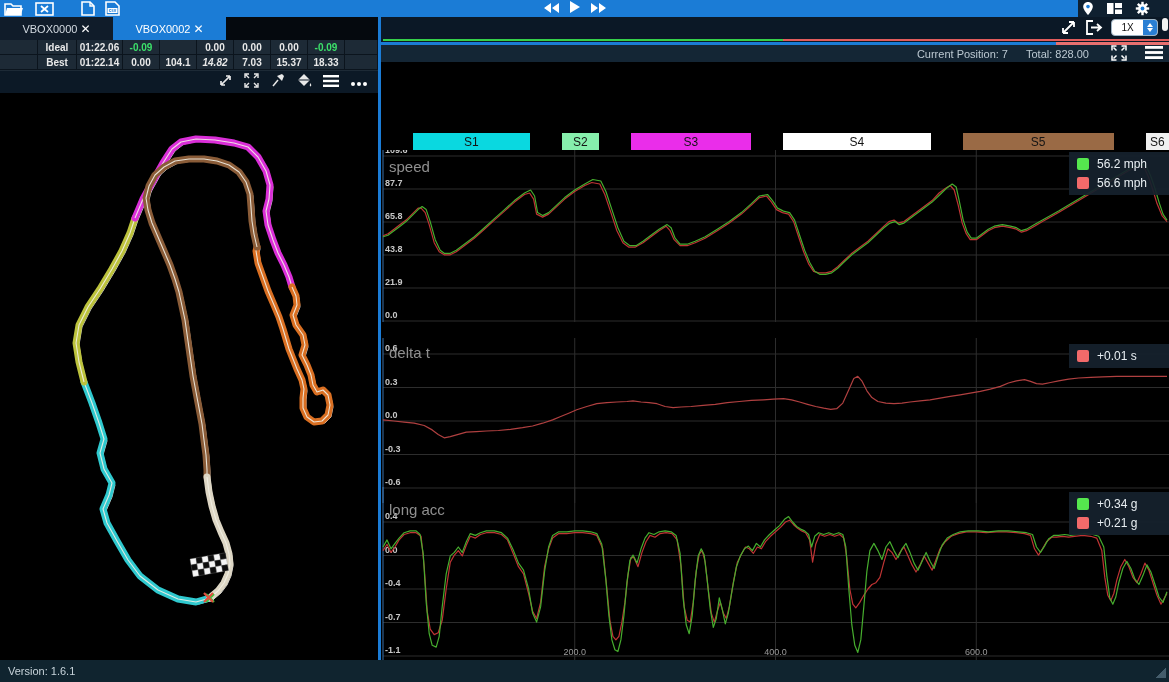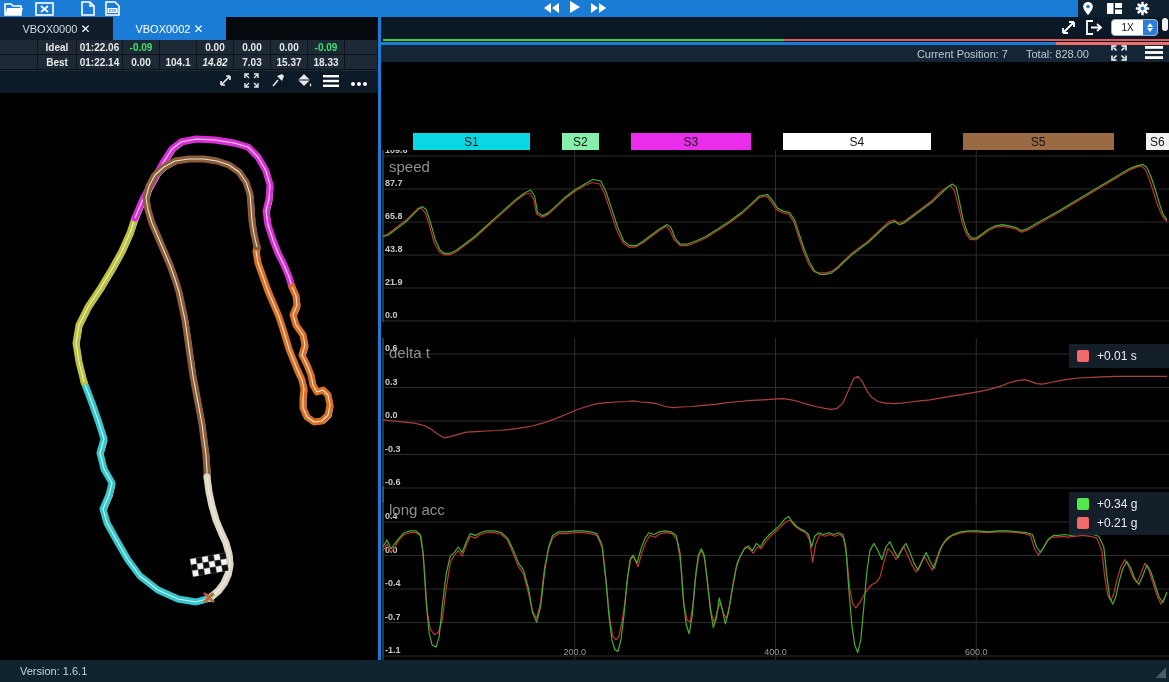--- a/index.html
+++ b/index.html
@@ -63,21 +63,21 @@
   .chart { position:absolute; left:0; width:788px; }
   .chart svg { display:block; }
   .chart-title { position:absolute; left:8px; font-size:15px; color:#8f8f8f; }
   .legend { position:absolute; right:0; background:rgba(21,33,45,.93); padding:5px 10px 5px 8px;
             display:flex; flex-direction:column; gap:5px; min-width:100px; }
   .legend-row { display:flex; align-items:center; gap:8px; font-size:12px; color:#e8eef2; }
   .legend-sw { width:12px; height:12px; border-radius:2px; }
 
   
   .status-bar { left:0; top:660px; width:1169px; height:22px; background:#10242f; display:flex;
-                align-items:center; padding-left:20px; font-size:11px; color:#c7d3da; }
+                align-items:center; padding-left:8px; font-size:11px; color:#c7d3da; }
   .resize-grip { left:1156px; top:668px; width:10px; height:10px;
                  background:linear-gradient(135deg, transparent 50%, #5a7484 50%); opacity:.7; }
 </style>
 </head>
 <body>
 
 <div class="app">
 
   <div class="abs topbar"></div>
   <div class="abs topbar-dark-right"></div>
@@ -324,20 +324,30 @@
           <text x="4" y="102" font-size="9" fill="#c8c8c8" font-family="Liberation Sans, sans-serif" font-weight="bold">43.8</text>
           <line x1="2" x2="788" y1="138" y2="138" stroke="#2d2d2d" stroke-width="1"></line>
           <text x="4" y="135" font-size="9" fill="#c8c8c8" font-family="Liberation Sans, sans-serif" font-weight="bold">21.9</text>
           <line x1="2" x2="788" y1="171" y2="171" stroke="#2d2d2d" stroke-width="1"></line>
           <text x="4" y="168" font-size="9" fill="#c8c8c8" font-family="Liberation Sans, sans-serif" font-weight="bold">0.0</text>
           <line x1="2" x2="2" y1="0" y2="172" stroke="#3a70a8" stroke-width="1"></line>
           <polyline points="2.0,85.8 7.0,83.7 13.0,79.2 19.1,74.6 25.1,70.1 31.1,64.1 37.1,58.1 40.1,58.1 44.2,62.6 48.2,74.6 53.2,92.7 58.2,101.7 63.2,104.8 69.3,104.8 75.3,101.7 83.3,95.7 93.3,88.2 103.4,79.2 113.4,70.1 123.5,61.1 133.5,52.1 143.5,44.5 148.6,43.0 152.6,49.1 155.6,64.1 161.6,67.1 167.6,64.1 175.7,56.6 183.7,49.1 193.7,41.5 203.8,35.5 210.8,32.5 218.8,34.0 223.8,44.5 229.9,62.6 235.9,80.7 241.9,92.7 247.9,97.2 254.0,97.2 262.0,92.7 270.0,86.7 278.1,80.7 285.1,76.2 289.1,80.7 293.1,89.7 299.1,95.7 306.2,95.7 314.2,92.7 324.2,88.2 336.3,80.7 348.3,73.1 360.4,64.1 370.4,55.1 378.4,47.6 385.5,46.0 390.5,52.1 395.5,59.6 401.5,62.6 407.6,64.1 412.6,71.6 417.6,86.7 422.6,101.7 427.6,113.8 432.6,121.3 437.7,122.8 444.7,122.8 450.7,121.3 456.7,116.8 462.8,110.8 470.8,103.3 478.8,97.2 486.9,91.2 494.9,83.7 502.9,76.2 507.9,71.6 513.0,70.1 517.0,73.1 523.0,71.6 531.0,65.6 541.1,58.1 551.1,50.6 558.1,43.0 564.2,38.5 569.2,35.5 573.2,40.0 577.2,55.1 581.2,73.1 585.2,83.7 589.2,89.7 595.3,89.7 601.3,85.2 607.3,80.7 613.3,77.7 621.4,76.2 629.4,77.7 635.4,79.2 640.4,82.2 645.5,80.7 653.5,76.2 661.5,71.6 669.6,67.1 677.6,62.6 687.6,56.6 697.7,50.6 707.7,44.5 717.7,38.5 727.8,32.5 737.8,26.5 747.9,20.5 754.9,17.4 759.9,15.9 763.9,18.9 767.9,28.0 771.9,40.0 776.0,53.6 781.0,65.6 786.0,71.6" fill="none" stroke="#bf3434" stroke-width="1.2" stroke-linejoin="round"></polyline>
           <polyline points="2.0,86.7 7.0,85.2 13.0,80.7 19.1,76.2 25.1,71.6 31.1,65.6 37.1,59.6 41.1,56.6 45.2,59.6 49.2,71.6 54.2,89.7 59.2,100.2 63.2,103.3 69.3,103.3 75.3,100.2 83.3,94.2 93.3,86.7 103.4,77.7 113.4,68.6 123.5,59.6 133.5,50.6 143.5,43.0 149.6,40.0 153.6,46.0 156.6,62.6 161.6,65.6 167.6,62.6 175.7,55.1 183.7,47.6 193.7,40.0 203.8,34.0 211.8,29.5 219.8,31.0 224.9,41.5 230.9,59.6 236.9,77.7 242.9,91.2 248.9,95.7 255.0,95.7 262.0,91.2 270.0,85.2 278.1,79.2 286.1,74.6 290.1,77.7 294.1,88.2 299.1,94.2 306.2,94.2 314.2,91.2 324.2,86.7 336.3,79.2 348.3,71.6 360.4,62.6 370.4,53.6 378.4,46.0 386.5,44.5 391.5,50.6 396.5,58.1 402.5,61.1 408.6,62.6 413.6,70.1 418.6,85.2 423.6,100.2 428.6,112.3 433.7,121.3 438.7,124.3 444.7,124.3 450.7,122.8 456.7,118.3 462.8,112.3 470.8,104.8 478.8,98.7 486.9,92.7 494.9,85.2 502.9,77.7 508.9,73.1 514.0,71.6 518.0,74.6 523.0,73.1 531.0,67.1 541.1,59.6 551.1,52.1 559.1,44.5 565.2,38.5 571.2,34.0 575.2,37.0 578.2,50.6 582.2,70.1 586.2,82.2 590.3,88.2 595.3,88.2 601.3,83.7 607.3,79.2 613.3,76.2 621.4,74.6 629.4,76.2 635.4,77.7 640.4,80.7 645.5,79.2 653.5,74.6 661.5,70.1 669.6,65.6 677.6,61.1 687.6,55.1 697.7,49.1 707.7,43.0 717.7,37.0 727.8,31.0 737.8,25.0 747.9,18.9 755.9,15.9 761.9,14.4 765.9,17.4 769.9,26.5 774.0,38.5 778.0,52.1 782.0,64.1 786.0,70.1" fill="none" stroke="#46ad2e" stroke-width="1.2" stroke-linejoin="round"></polyline>
         </svg>
         <div class="chart-title" style="top: 8px;">speed</div>
+        <div class="legend" style="top: 2px;">
+          <div class="legend-row">
+            <span class="legend-sw" style="background: rgb(85, 231, 78);"></span>
+            <span>56.2 mph</span>
+          </div>
+          <div class="legend-row">
+            <span class="legend-sw" style="background: rgb(242, 106, 106);"></span>
+            <span>56.6 mph</span>
+          </div>
+        </div>
       </div>
       <div class="chart" style="top: 188px; height: 165px;">
         <svg width="788" height="165" viewBox="0 0 788 165">
           <line x1="193.7336747759283" x2="193.7336747759283" y1="0" y2="165" stroke="#2d2d2d" stroke-width="1"></line>
           <line x1="394.50192061459666" x2="394.50192061459666" y1="0" y2="165" stroke="#2d2d2d" stroke-width="1"></line>
           <line x1="595.270166453265" x2="595.270166453265" y1="0" y2="165" stroke="#2d2d2d" stroke-width="1"></line>
           <line x1="2" x2="788" y1="16" y2="16" stroke="#2d2d2d" stroke-width="1"></line>
           <text x="4" y="13" font-size="9" fill="#c8c8c8" font-family="Liberation Sans, sans-serif" font-weight="bold">0.6</text>
           <line x1="2" x2="788" y1="49.5" y2="49.5" stroke="#2d2d2d" stroke-width="1"></line>
           <text x="4" y="46.5" font-size="9" fill="#c8c8c8" font-family="Liberation Sans, sans-serif" font-weight="bold">0.3</text>

